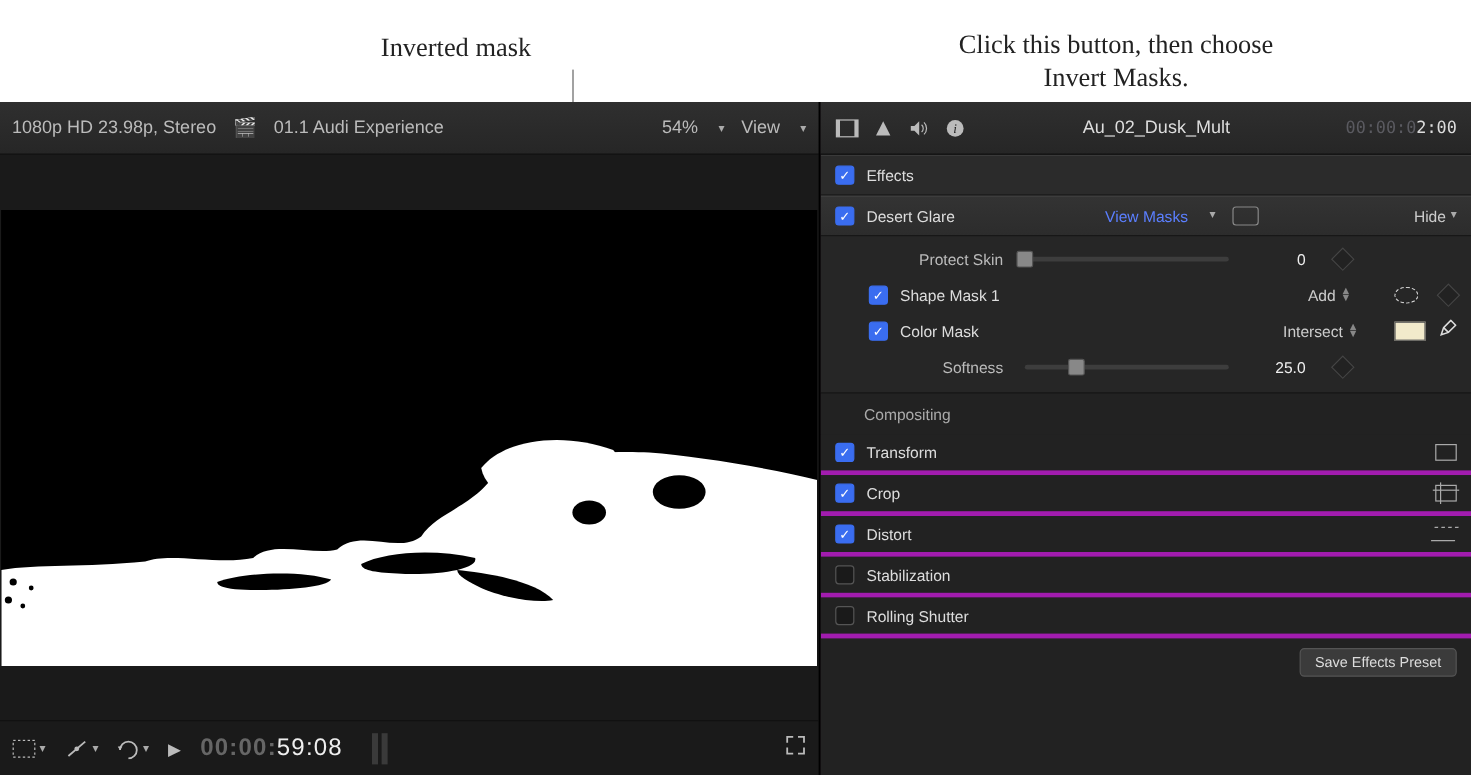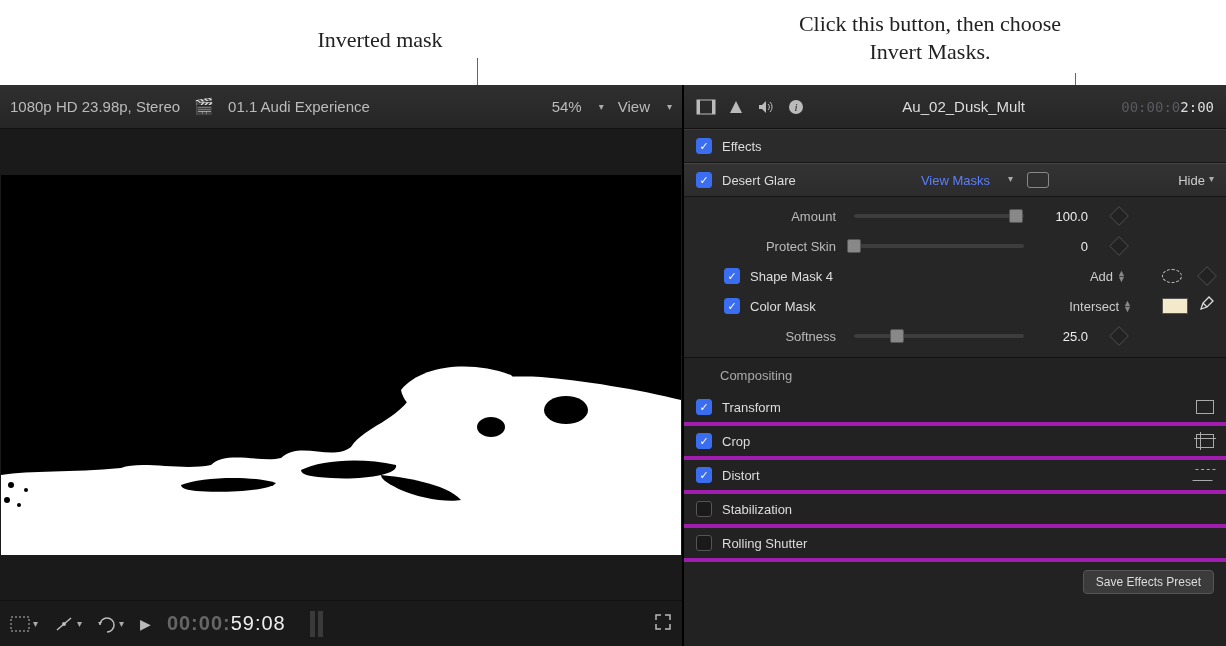--- a/index.html
+++ b/index.html
@@ -47,21 +47,21 @@
   line-height: 1.25;
 }
 .callout .leader {
   position: absolute;
   width: 1px;
   background: #666;
   left: 50%;
 }
 .callout-left { left: 280px; top: 26px; width: 200px; }
 .callout-left .leader { left: 197px; top: 32px; height: 173px; }
-.callout-right { left: 780px; top: 10px; width: 300px; }
+.callout-right { left: 780px; top: 23px; width: 300px; }
 .callout-right .leader { left: 295px; top: 63px; height: 114px; }
 
 
 .viewer-header {
   height: 44px;
   background: linear-gradient(#2f2f2f, #262626);
   display: flex;
   align-items: center;
   padding: 0 10px;
   gap: 14px;
@@ -173,21 +173,21 @@
 .kf { width: 14px; height: 14px; transform: rotate(45deg); border: 1px solid #444; background: #222; margin-left: 8px; flex-shrink: 0; }
 
 .view-masks { color: #5b7fff; display: flex; align-items: flex-start; gap: 18px; }
 .mask-menu-btn {
   width: 22px; height: 16px; border: 1px solid #888; border-radius: 3px;
   display: inline-block; margin: 0 4px;
 }
 .hide-btn { color: #ccc; display: flex; align-items: flex-start; gap: 4px; }
 
 .dropdown-like {
-  display: flex; align-items: center; gap: 4px;
+  display: flex; align-items: flex-start; gap: 4px;
   color: #ccc; padding: 2px 6px;
 }
 .updown { font-size: 9px; line-height: 6px; color: #888; display: flex; flex-direction: column; }
 .updown::before { content: "▲"; }
 .updown::after { content: "▼"; }
 
 .shape-icon {
   width: 20px; height: 14px; border: 1.5px dashed #ccc; border-radius: 50%;
   display: inline-block;
 }
@@ -349,38 +349,30 @@
         <span class="mask-menu-btn"></span>
         <span class="spacer"></span>
         <span class="hide-btn">
           <span>Hide</span>
           <span class="chevron-down">▾</span>
         </span>
       </div>
 
       <div class="param-area">
         <div class="subrow">
-          <span class="param-name">Amount</span>
-          <span class="slider">
-              <span class="thumb" style="left:95%"></span>
-            </span>
-          <span class="val">100.0</span>
-          <span class="kf"></span>
-        </div>
-        <div class="subrow">
           <span class="param-name">Protect Skin</span>
           <span class="slider">
               <span class="thumb" style="left:0%"></span>
             </span>
           <span class="val">0</span>
           <span class="kf"></span>
         </div>
         <div class="subrow">
           <span class="chk on" style="margin-left:0"></span>
-          <span class="lbl" style="flex:1">Shape Mask 4</span>
+          <span class="lbl" style="flex:1">Shape Mask 1</span>
           <span class="dropdown-like">
             <span>Add</span>
             <span class="updown"></span>
           </span>
           <span style="width:40px; display:flex; justify-content:flex-end">
             <span class="shape-icon"></span>
           </span>
           <span class="kf"></span>
         </div>
         <div class="subrow">

